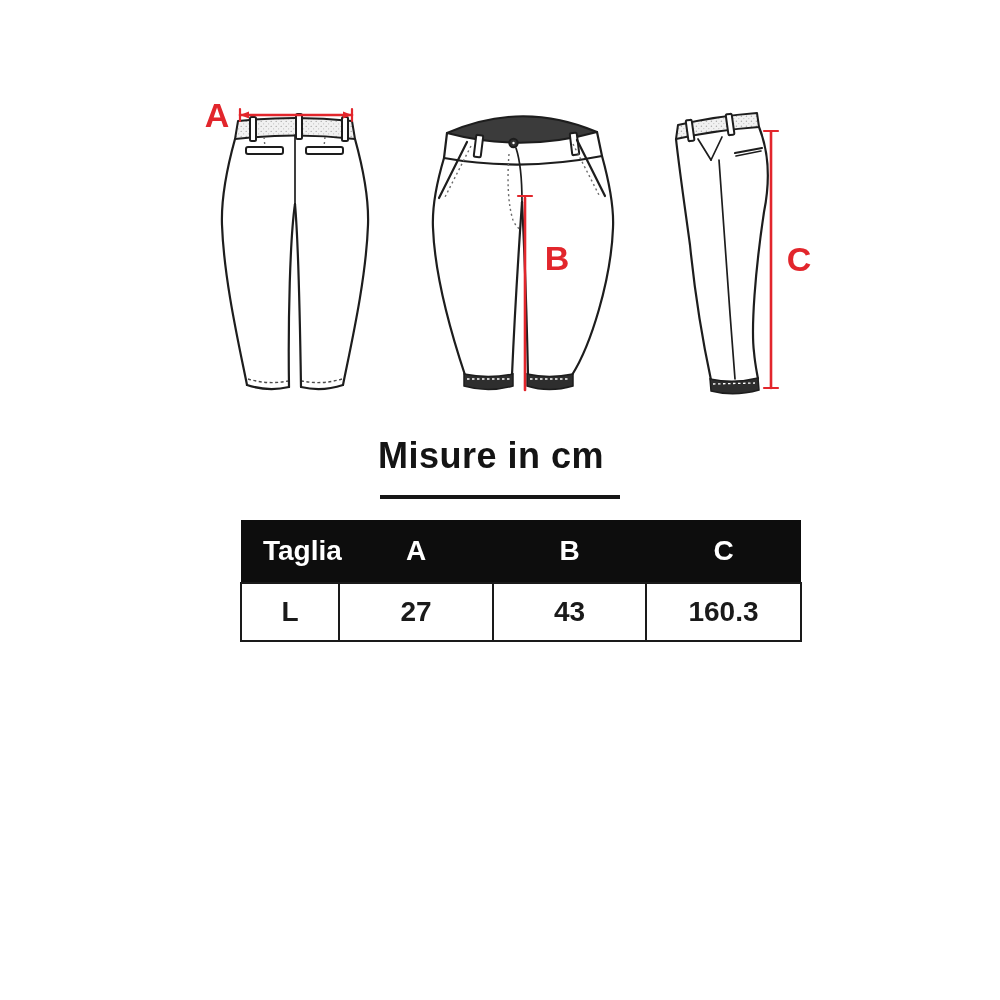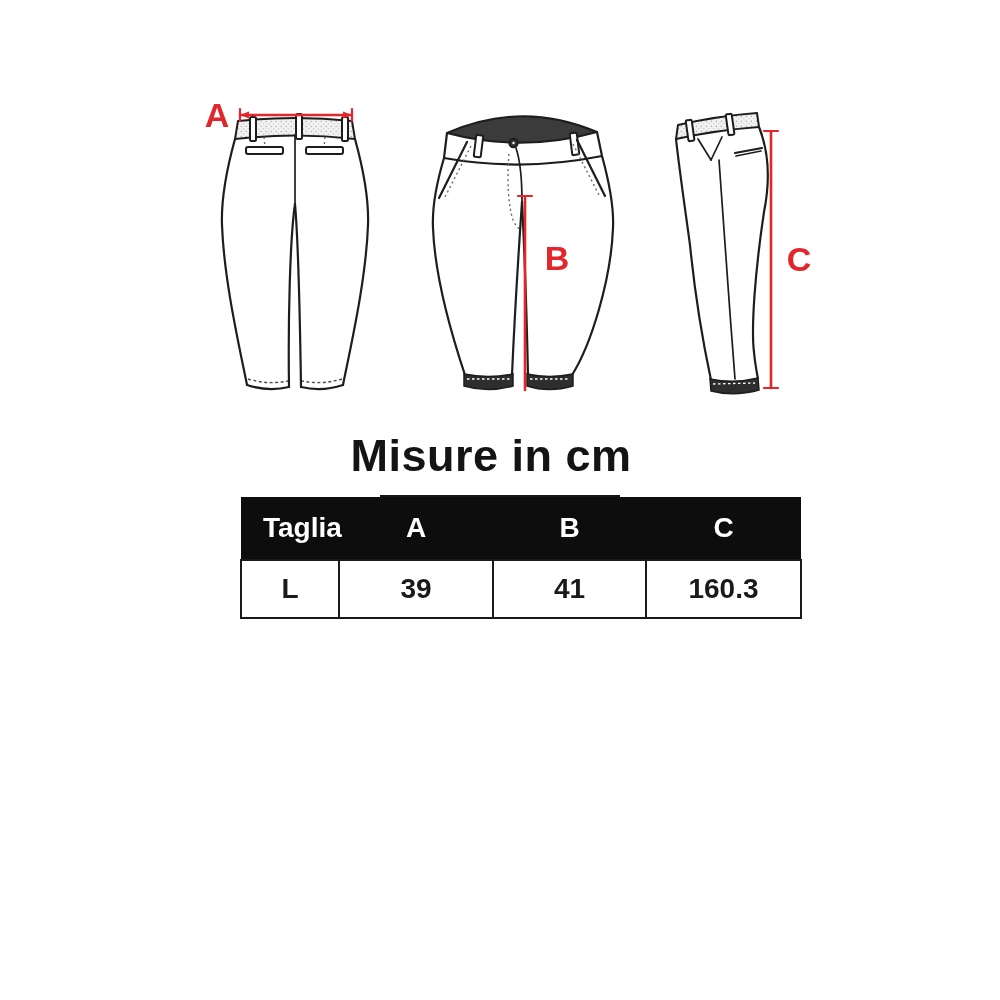--- a/index.html
+++ b/index.html
@@ -25,28 +25,28 @@
   .hem-stitch{fill:none;stroke:#ffffff;stroke-width:1.3;stroke-dasharray:2.5 2.5;}
   .accent{fill:none;stroke:var(--accent);stroke-width:2.6;stroke-linecap:round;}
   .accent-tick{fill:none;stroke:var(--accent);stroke-width:2.2;stroke-linecap:round;}
   .accent-fill{fill:var(--accent);stroke:none;}
   .red-label{
     font-family:"Liberation Sans", sans-serif;font-weight:bold;font-size:34px;
     fill:var(--accent);
   }
   .page-title{
     position:absolute;top:434px;left:0;width:982px;margin:0;
-    text-align:center;font-size:45px;line-height:44px;font-weight:bold;
+    text-align:center;font-size:36px;line-height:44px;font-weight:bold;
     color:#141414;letter-spacing:.5px;
   }
   .title-divider{
     position:absolute;left:380px;top:495px;width:240px;height:4px;background:#161616;
   }
   .size-table{
-    position:absolute;left:240px;top:497px;width:560px;
+    position:absolute;left:240px;top:520px;width:560px;
     border-collapse:collapse;table-layout:fixed;
   }
   .size-table th{
     background:var(--table-header-bg);color:var(--table-header-text);
     font-size:28px;font-weight:bold;height:62px;text-align:center;
     border:none;padding:0;
   }
   .size-table th.col-taglia{text-align:left;padding-left:22px;}
   .size-table td{
     border:2px solid #1a1a1a;background:#ffffff;color:#1a1a1a;
@@ -205,20 +205,20 @@
       <tr>
         <th class="col-taglia">Taglia</th>
         <th>A</th>
         <th>B</th>
         <th>C</th>
       </tr>
     </thead>
     <tbody>
       <tr>
         <td>L</td>
-        <td>39</td>
-        <td>41</td>
+        <td>27</td>
+        <td>43</td>
         <td>160.3</td>
       </tr>
     </tbody>
   </table>
 
 </div>
 
 </body></html>

